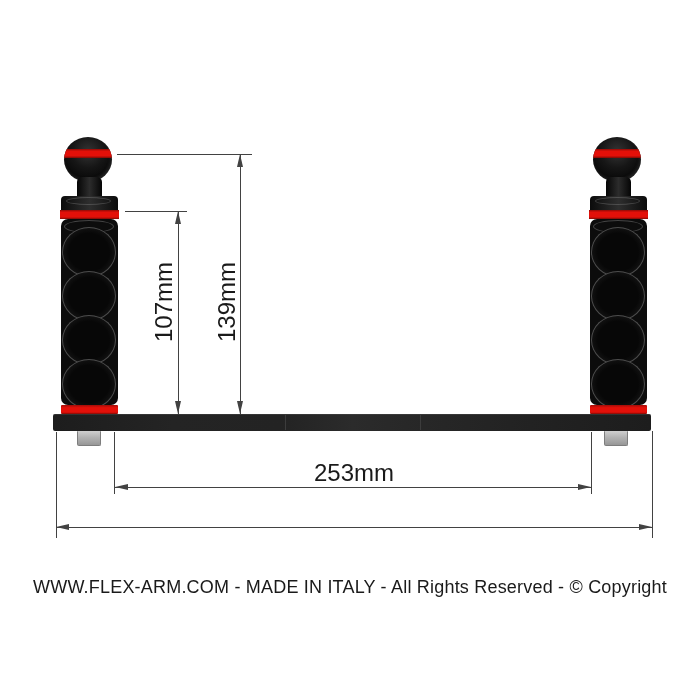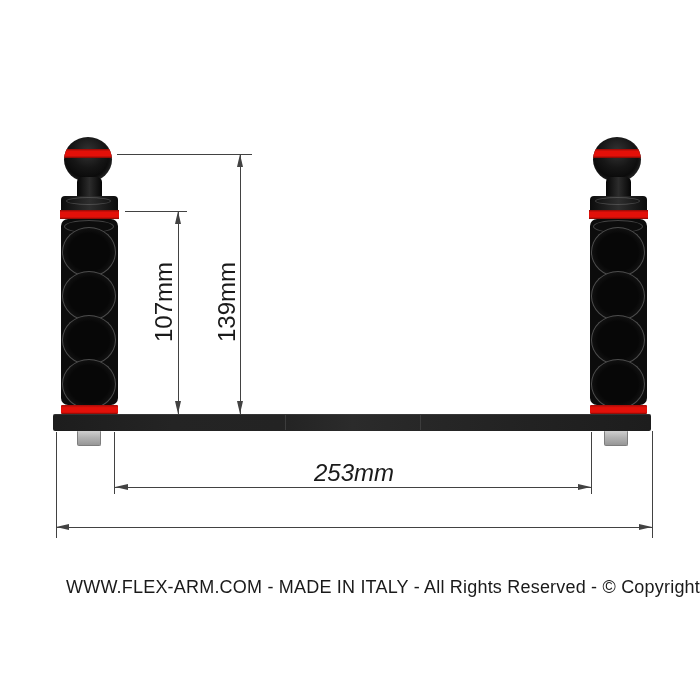--- a/index.html
+++ b/index.html
@@ -94,26 +94,26 @@
   .arrow { position: absolute; width: 0; height: 0; }
   .arrow.up    { border-left: 3px solid transparent; border-right: 3px solid transparent; border-bottom: 13px solid var(--dim-line, #444); }
   .arrow.down  { border-left: 3px solid transparent; border-right: 3px solid transparent; border-top: 13px solid var(--dim-line, #444); }
   .arrow.west  { border-top: 3px solid transparent; border-bottom: 3px solid transparent; border-right: 13px solid var(--dim-line, #444); }
   .arrow.east  { border-top: 3px solid transparent; border-bottom: 3px solid transparent; border-left: 13px solid var(--dim-line, #444); }
 
   .dim-label {
     position: absolute; font-size: 24px; color: var(--text, #1a1a1a);
     text-align: center; line-height: 26px; height: 26px; white-space: nowrap;
   }
-  .dim-label.h { width: 140px; font-style: italic; }
+  .dim-label.h { width: 140px; }
   .dim-label.v { width: 120px; transform: rotate(-90deg); }
 
   .caption {
     position: absolute; left: 0; top: 577px; width: 700px;
-    text-align: right; font-size: 18px; color: var(--text, #1a1a1a);
+    text-align: center; font-size: 18px; color: var(--text, #1a1a1a);
     letter-spacing: 0.2px; white-space: nowrap;
   }
 </style>
 </head>
 <body>
 
 <div class="canvas" style="--accent-red: #e31009; --part-black: #161616; --bolt-gray: #b5b5b5; --dim-line: #424242; --text: #1a1a1a; --background: #ffffff;">
 
   <div class="handle left">
     <div class="ball">

